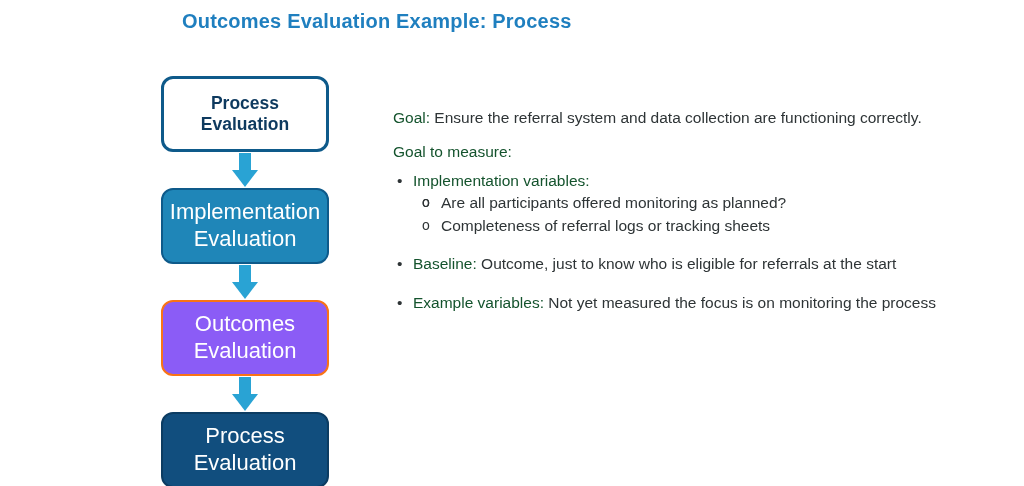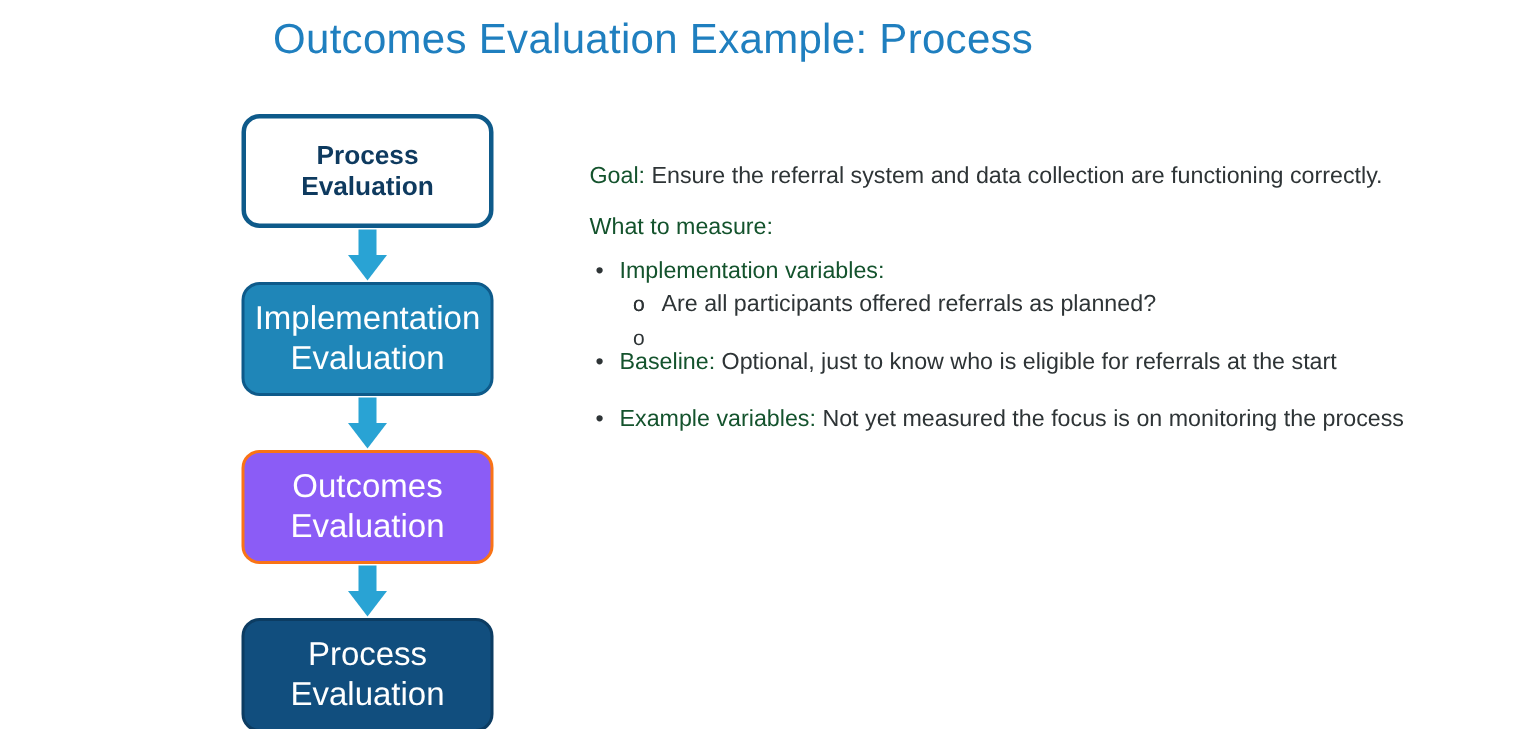--- a/index.html
+++ b/index.html
@@ -13,22 +13,22 @@
     font-family: "Liberation Sans", sans-serif;
     overflow: hidden;
     position: relative;
   }
 
   
   .slide-title {
     position: absolute;
     left: 182px;
     top: 10px;
-    font-size: 28px;
-    font-weight: normal;
+    font-size: 20px;
+    font-weight: bold;
     color: #1f7fbf;
     letter-spacing: 0.2px;
     white-space: nowrap;
   }
 
   
   .flow {
     position: absolute;
     left: 161px;
     top: 76px;
@@ -196,46 +196,47 @@
   </div>
 </div>
 
 <div class="content">
 
   <div class="para">
     <span class="lead">Goal:</span><span> Ensure the referral system and data collection are functioning correctly.</span>
   </div>
 
   <div class="para-tight">
-    <span class="lead">What to measure:</span>
+    <span class="lead">Goal to measure:</span>
   </div>
 
   <ul class="bullets">
     <li class="bullet">
       <span class="dot">•</span>
       <span class="lead">Implementation variables:</span>
       <ul class="subbullets">
         <li class="subbullet">
           <span class="circ">o</span>
         </li>
         <li class="subbullet">
           <span class="circ">o</span>
-          <span>Are all participants offered referrals as planned?</span>
+          <span>Are all participants offered monitoring as planned?</span>
         </li>
         <li class="subbullet">
           <span class="circ">o</span>
+          <span>Completeness of referral logs or tracking sheets</span>
         </li>
       </ul>
     </li>
 
     <li class="gap"></li>
 
     <li class="bullet">
       <span class="dot">•</span>
-      <span class="lead">Baseline:</span><span> Optional, just to know who is eligible for referrals at the start</span>
+      <span class="lead">Baseline:</span><span> Outcome, just to know who is eligible for referrals at the start</span>
     </li>
 
     <li class="gap"></li>
 
     <li class="bullet">
       <span class="dot">•</span>
       <span class="lead">Example variables:</span><span> Not yet measured the focus is on monitoring the process</span>
     </li>
   </ul>
 </div>

